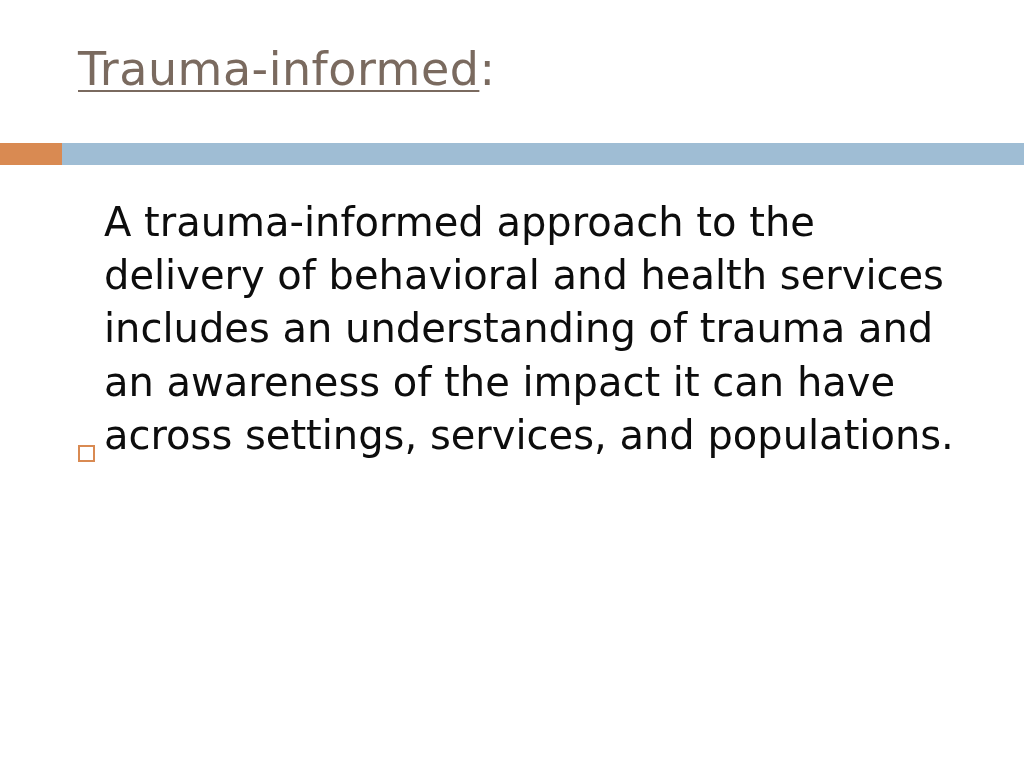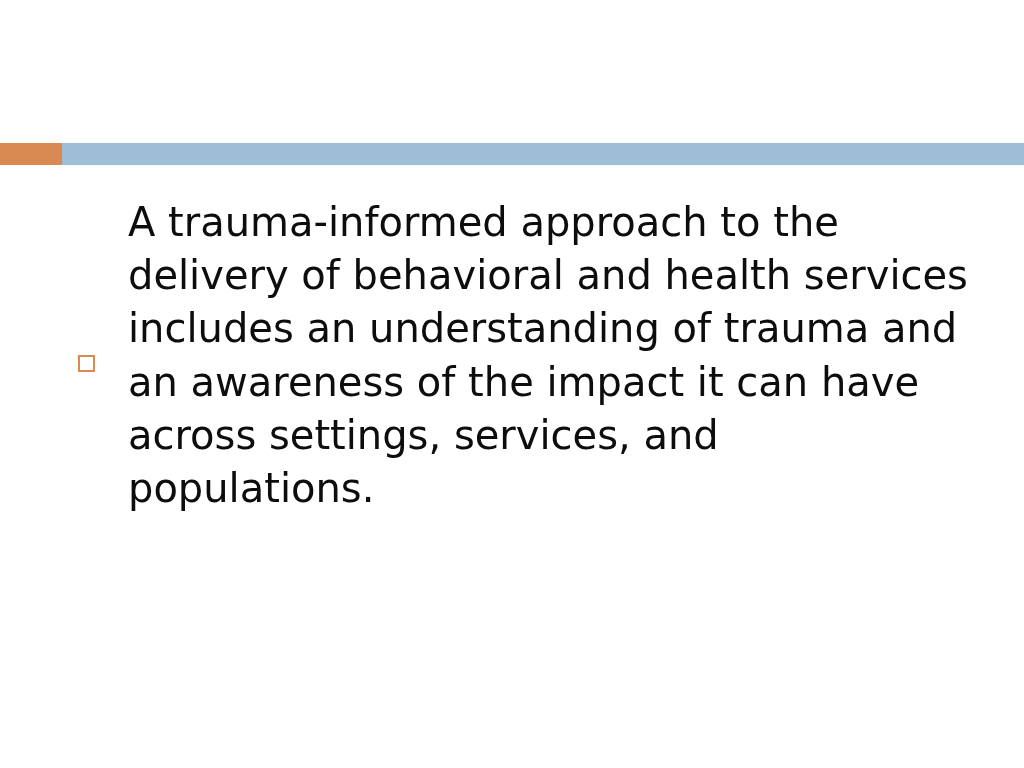--- a/index.html
+++ b/index.html
@@ -55,22 +55,21 @@
     right: 0;
     width: 962px;
     background: #9fbdd4;
   }
   .body-block {
     position: absolute;
     left: 78px;
     top: 196px;
     width: 890px;
     display: flex;
-    align-items: center;
-    gap: 24px;
+    align-items: flex-end;
   }
   .bullet-marker {
     flex: 0 0 auto;
     width: 17px;
     height: 17px;
     border: 2px solid #d98a52;
     margin-top: 16px;
     margin-right: 9px;
     box-sizing: border-box;
     background: transparent;
@@ -83,20 +82,23 @@
     font-family: "DejaVu Sans", sans-serif;
     font-weight: 400;
     letter-spacing: 0px;
   }
 </style>
 </head>
 <body>
 
 <div class="slide">
 
+  <div class="slide-title">
+    <span class="title-underline">Trauma-informed</span><span class="title-colon">:</span>
+  </div>
 
   <div class="rule rule-accent"></div>
   <div class="rule rule-main"></div>
 
   <div class="body-block">
     <span class="bullet-marker"></span>
     <span class="bullet-text">A trauma-informed approach to the delivery of behavioral and health services includes an understanding of trauma and an awareness of the impact it can have across settings, services, and populations.</span>
   </div>
 
 </div>

